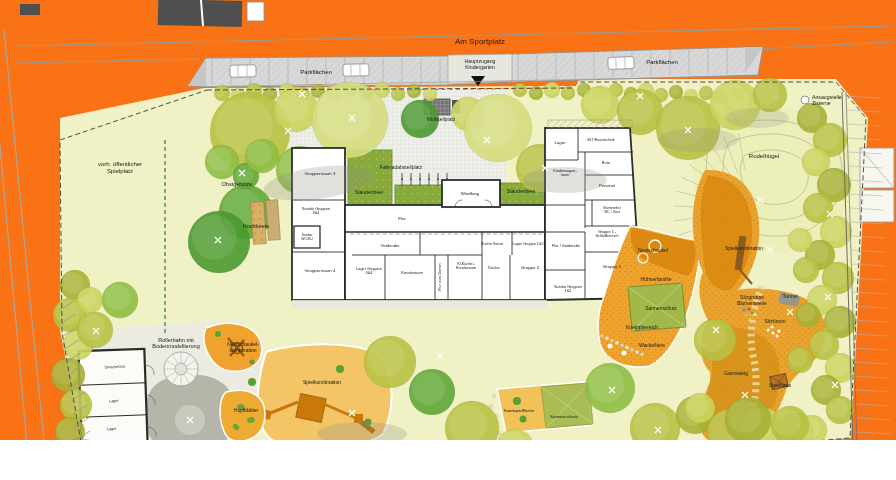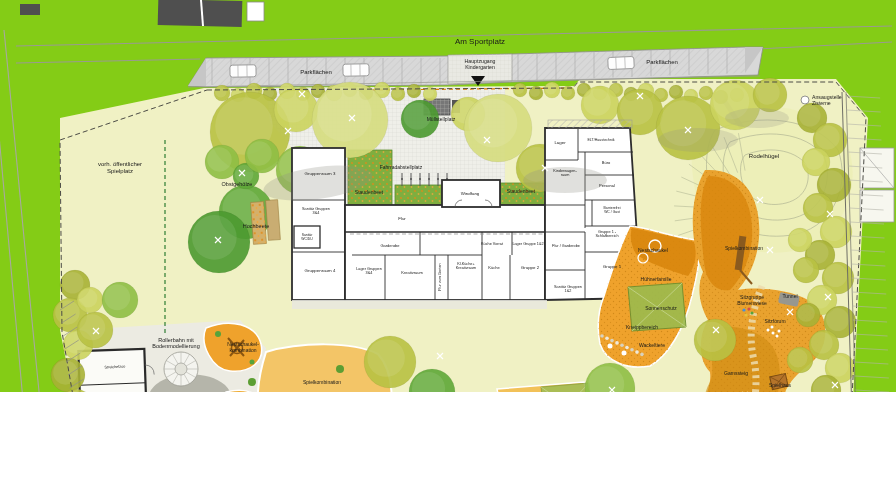--- a/index.html
+++ b/index.html
@@ -1,16 +1,16 @@
 <!DOCTYPE html>
 <html><head>
 <meta charset="utf-8">
 <style>
   html,body{margin:0;padding:0;background:#fff;}
-  .stage{position:relative;width:896px;height:392px;background:#84cc16;overflow:hidden;
+  .stage{position:relative;width:896px;height:440px;background:#f97316;overflow:hidden;
          font-family:"Liberation Sans",sans-serif;}
   svg{position:absolute;left:0;top:0;}
   svg text{font-family:"Liberation Sans",sans-serif;fill:#1a1a1a;}
 </style>
 </head>
 <body>
 
 <div class="stage">
 <svg id="plan" width="896" height="480" viewBox="0 0 896 480">
   <defs>

